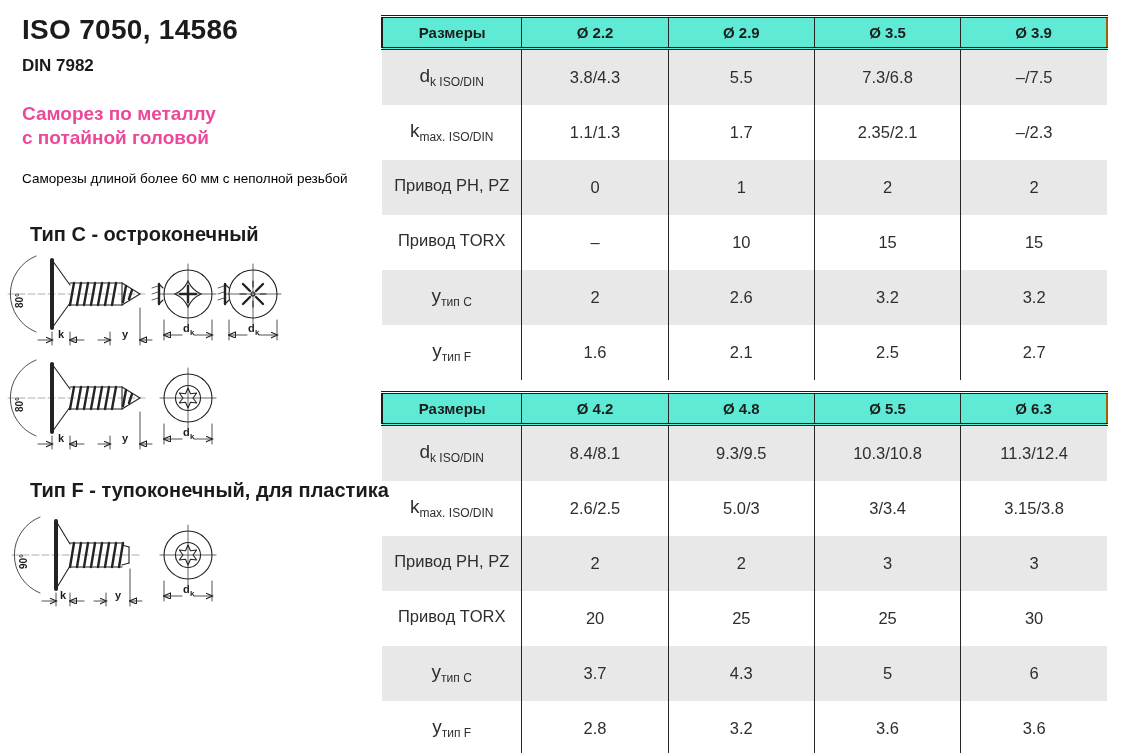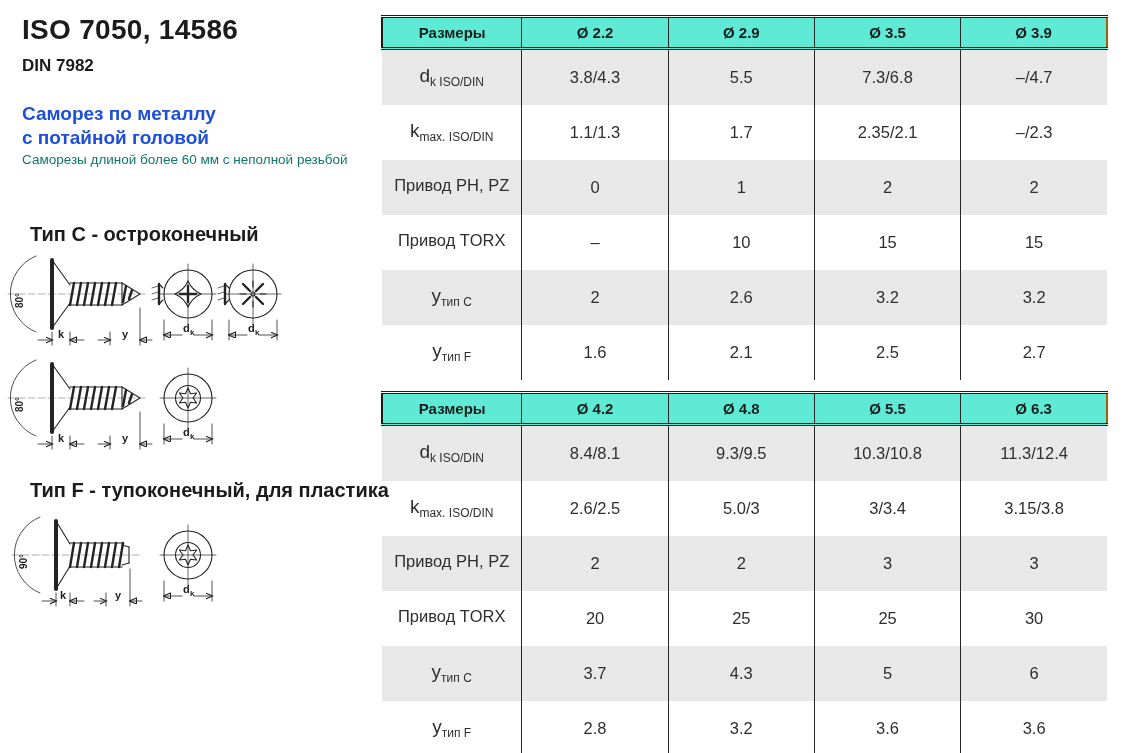--- a/index.html
+++ b/index.html
@@ -5,22 +5,22 @@
   html,body{margin:0;padding:0;}
   body{
     width:1133px;height:753px;position:relative;background:#ffffff;
     font-family:"Liberation Sans","DejaVu Sans",sans-serif;color:#262626;
     overflow:hidden;
   }
   
   .abs{position:absolute;}
   #page-title{left:22px;top:14px;font-size:28px;font-weight:800;letter-spacing:.3px;color:#1b1b1b;}
   #din-subtitle{left:22px;top:56px;font-size:17px;font-weight:700;color:#1b1b1b;}
-  #product-name{left:22px;top:102px;font-size:19px;font-weight:700;line-height:24px;color:#1d4ed8;}
-  #description{left:22px;top:149px;font-size:13.5px;line-height:22.5px;color:#0f766e;}
+  #product-name{left:22px;top:102px;font-size:19px;font-weight:700;line-height:24px;color:#ec4899;}
+  #description{left:22px;top:168px;font-size:13.5px;line-height:22.5px;color:#000000;}
   .type-heading{font-size:20px;font-weight:700;color:#1b1b1b;}
   #type-c-heading{left:30px;top:223px;}
   #type-f-heading{left:30px;top:479px;}
 
   
   svg.tech{position:absolute;overflow:visible;}
   .tech line,.tech path,.tech circle,.tech polygon{stroke:#232323;fill:none;stroke-width:1.1;stroke-linecap:round;}
   .tech .face{stroke-width:4;}
   .tech .thick{stroke-width:2.4;}
   .tech .thin{stroke-width:.7;}
@@ -282,21 +282,21 @@
       <th>Ø 3.5</th>
       <th>Ø 3.9</th>
     </tr>
   </thead>
   <tbody>
     <tr>
       <td class="rowlabel sym"><span class="lmain">d</span><sub class="lsub">k ISO/DIN</sub></td>
       <td>3.8/4.3</td>
       <td>5.5</td>
       <td>7.3/6.8</td>
-      <td>–/4.7</td>
+      <td>–/7.5</td>
     </tr>
     <tr>
       <td class="rowlabel sym"><span class="lmain">k</span><sub class="lsub">max. ISO/DIN</sub></td>
       <td>1.1/1.3</td>
       <td>1.7</td>
       <td>2.35/2.1</td>
       <td>–/2.3</td>
     </tr>
     <tr>
       <td class="rowlabel"><span class="lmain">Привод PH, PZ</span><sub class="lsub"></sub></td>

